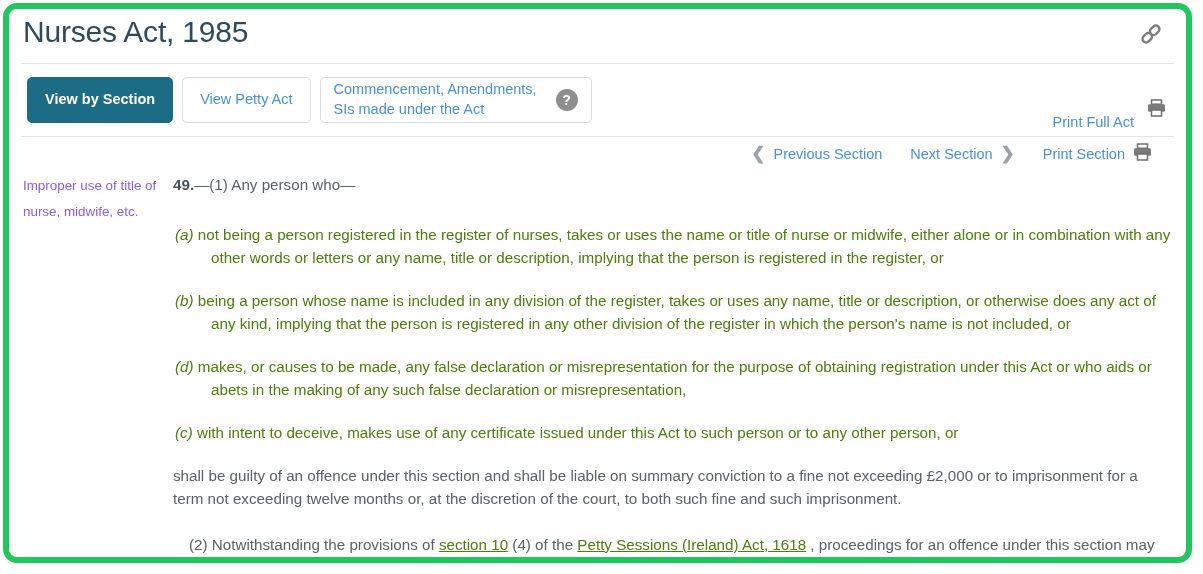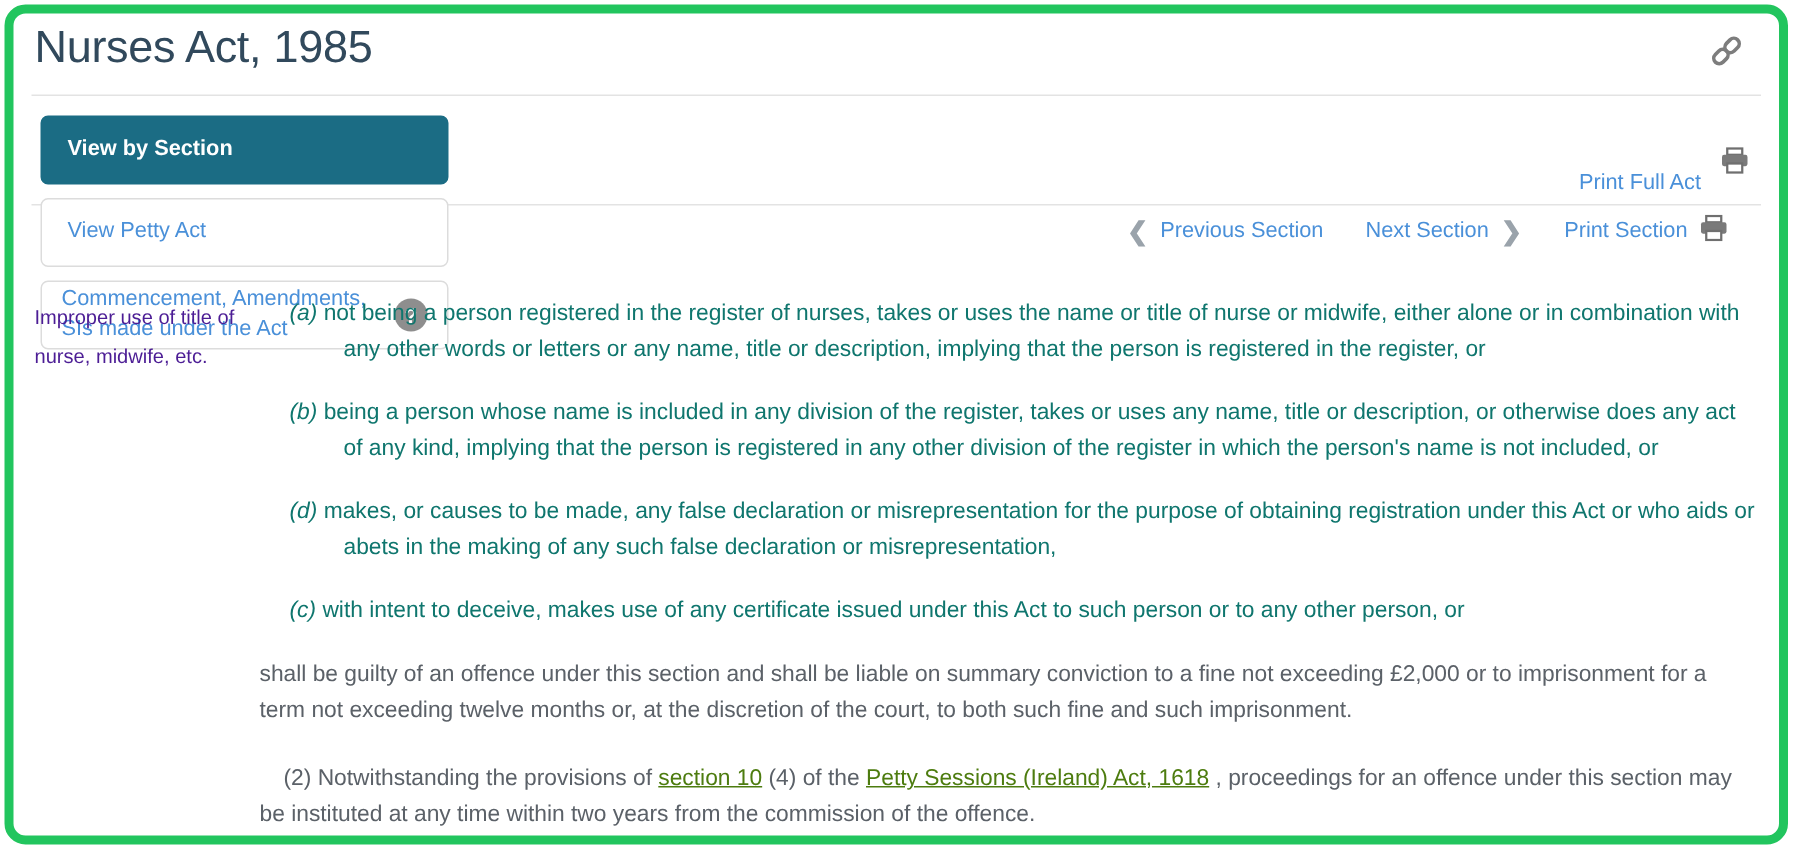--- a/index.html
+++ b/index.html
@@ -66,21 +66,20 @@
     padding: 0 14px;
     box-sizing: border-box;
   }
   .tabs-group {
     position: absolute;
     left: 18px;
     top: 13px;
     display: flex;
     align-items: stretch;
     gap: 9px;
-    flex-direction: column;
   }
   .tab {
     border: 1px solid #dcdcdc;
     border-radius: 5px;
     background: #ffffff;
     color: #4a90d9;
     font-size: 14.5px;
     display: flex;
     align-items: center;
     box-sizing: border-box;
@@ -180,44 +179,44 @@
     font-size: 15.2px;
     color: #5b6168;
     line-height: 1.55;
   }
   .marginal-note {
     position: absolute;
     left: 14px;
     top: 2px;
     width: 146px;
     font-size: 13.4px;
-    color: #4c1d95;
+    color: #8b5cf6;
     line-height: 1.95;
   }
   .body-col {
     margin-left: 150px;
     padding-right: 0px;
   }
   .lead {
     margin: 0;
     padding-top: 2px;
     color: #5b6168;
   }
   .lead .secnum {
     font-weight: bold;
     color: #4b5158;
   }
   .para-list {
     margin: 26px 0 0 0;
   }
   .para {
-    margin: 0 0 19px 20px;
+    margin: 0 0 19px 2px;
     padding-left: 36px;
     text-indent: -36px;
-    color: #0f766e;
+    color: #4d7c0f;
   }
   .para .lbl {
     font-style: italic;
   }
   .para-tail {
     margin: 0 0 0 0;
     color: #5b6168;
   }
   .subsec {
     margin: 22px 0 0 0;
@@ -298,20 +297,23 @@
       </div>
     </div>
   </div>
 
   <div class="content">
 
     <div class="marginal-note">Improper use of title of nurse, midwife, etc.</div>
 
     <div class="body-col">
 
+      <p class="lead">
+        <span class="secnum">49.</span><span>—(1) Any person who—</span>
+      </p>
 
       <div class="para-list">
         <p class="para">
           <span class="lbl">(a)</span><span> not being a person registered in the register of nurses, takes or uses the name or title of nurse or midwife, either alone or in combination with any other words or letters or any name, title or description, implying that the person is registered in the register, or</span>
         </p>
         <p class="para">
           <span class="lbl">(b)</span><span> being a person whose name is included in any division of the register, takes or uses any name, title or description, or otherwise does any act of any kind, implying that the person is registered in any other division of the register in which the person's name is not included, or</span>
         </p>
         <p class="para">
           <span class="lbl">(d)</span><span> makes, or causes to be made, any false declaration or misrepresentation for the purpose of obtaining registration under this Act or who aids or abets in the making of any such false declaration or misrepresentation,</span>

